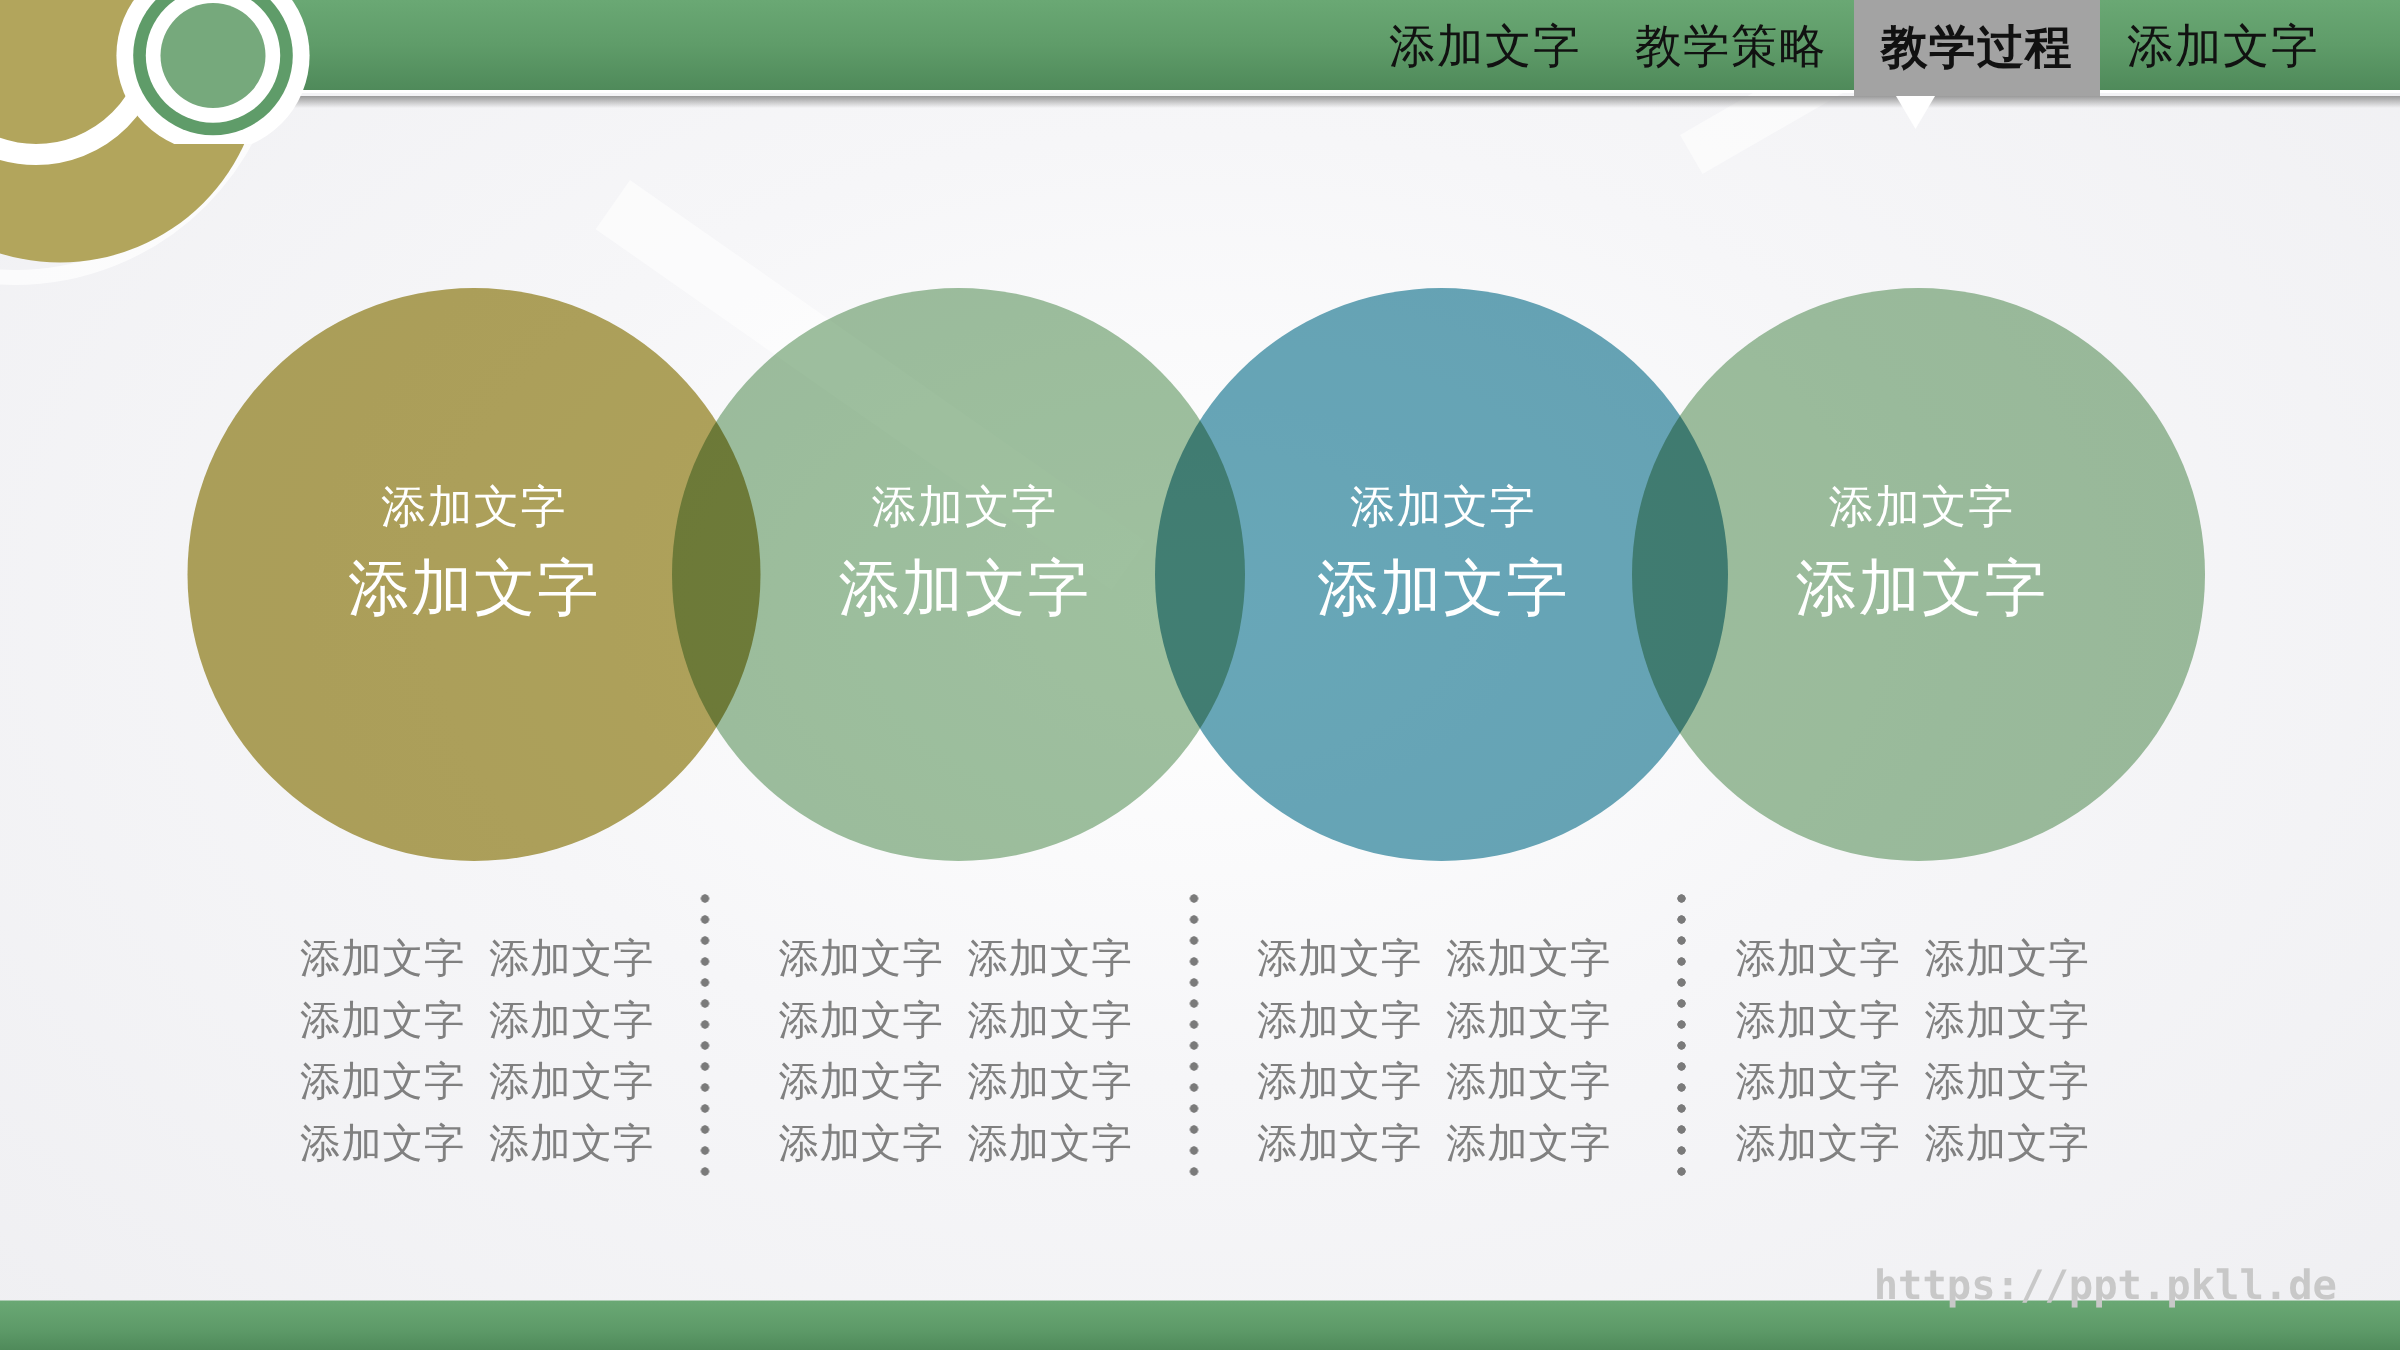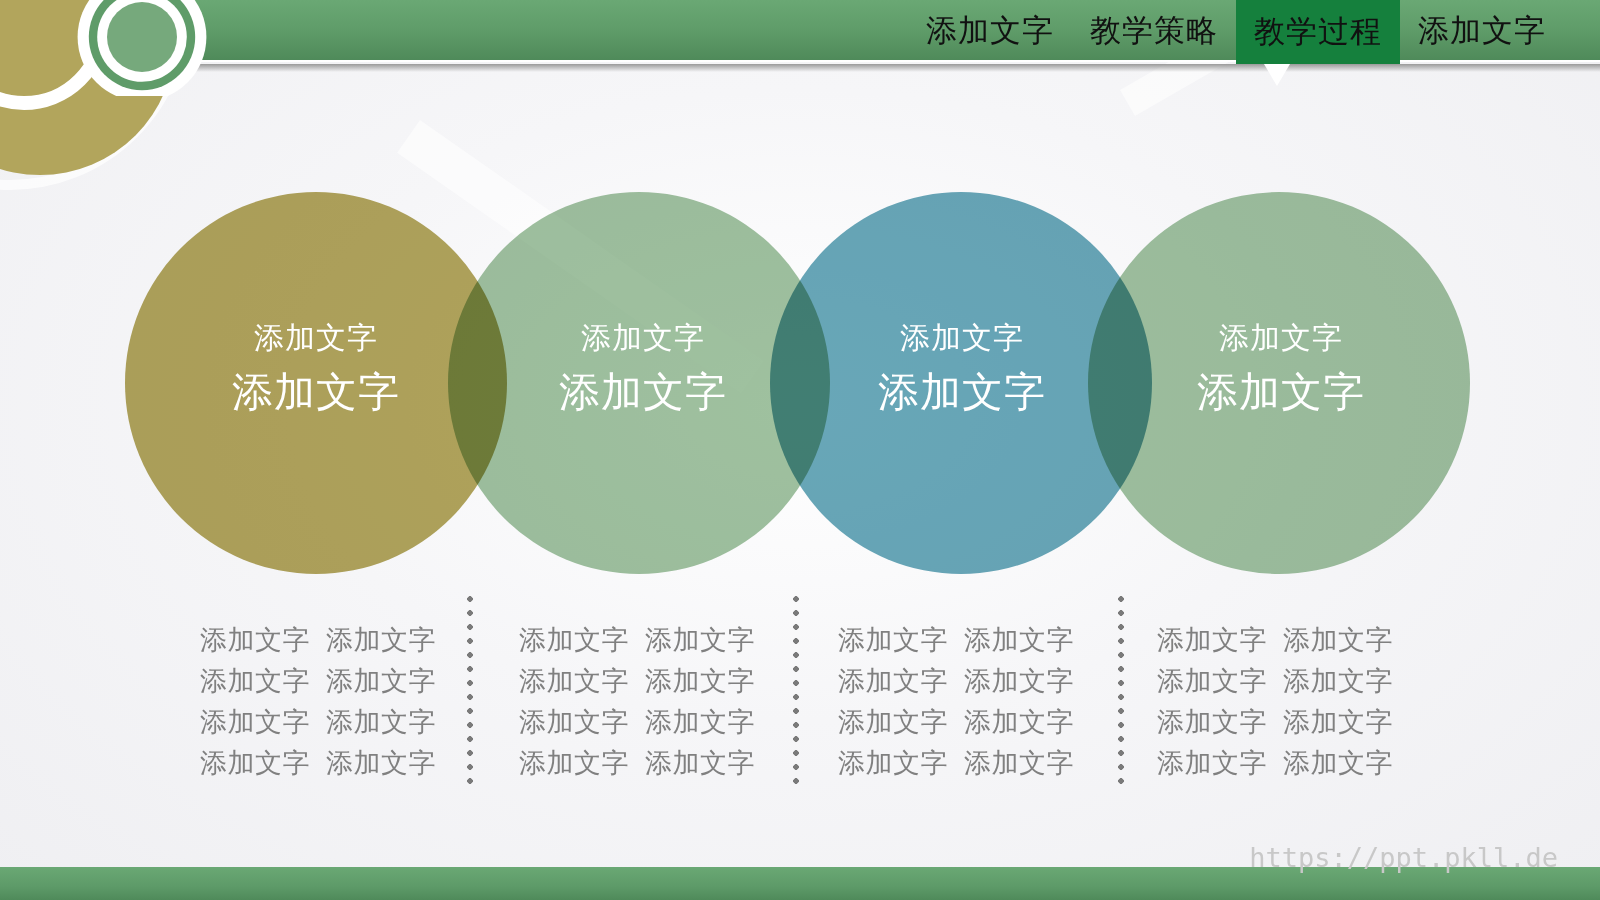--- a/index.html
+++ b/index.html
@@ -22,21 +22,21 @@
   }
   .header-shadow {
     position:absolute; left:170px; top:64px; width:1430px; height:8px;
     background: linear-gradient(to bottom, #9a9a9a, rgba(200,200,200,0));
   }
   .nav { position:absolute; right:36px; top:0; height:62px; display:flex; }
   .nav-tab {
     height:62px; padding:0 18px; display:flex; align-items:center;
     font-size:31px; color:#111; letter-spacing:1px; cursor:pointer; position:relative;
   }
-  .nav-tab.active { background:#15803d; height:64px; }
+  .nav-tab.active { background:#a3a3a3; height:64px;font-weight:bold; }
   .nav-tab.active::after {
     content:""; position:absolute; left:28px; bottom:-22px;
     border-left:13px solid transparent; border-right:13px solid transparent;
     border-top:22px solid #ffffff;
   }
 
   
   .deco { position:absolute; border-radius:50%; }
   .d-gold-outer { left:-95px; top:-95px; width:270px; height:270px; background:#b2a55c; }
   .d-white-ring-huge { left:-170px; top:-170px; width:360px; height:360px; border:10px solid rgba(255,255,255,.7); }
@@ -62,21 +62,21 @@
     background-image: radial-gradient(circle, #7a7a7a 2.6px, transparent 3px);
     background-size:6px 14px; background-repeat:repeat-y; }
 
   
   .footer-bar {
     position:absolute; left:0; top:867px; width:1600px; height:33px;
     background: linear-gradient(to bottom, #6aa874 0%, #5d9a68 60%, #4f8a5a 100%);
   }
   .watermark {
     position:absolute; right:42px; top:842px; font-size:27px; color:#c8c8c8;
-    font-family:"DejaVu Sans Mono", monospace; letter-spacing:0px;
+    font-family:"DejaVu Sans Mono", monospace; letter-spacing:0px;font-weight:bold;
   }
 </style>
 </head>
 <body>
 
 <div class="ray ray1"></div>
 <div class="ray ray2"></div>
 
 <div class="header-bar"></div>
 <div class="header-shadow"></div>

